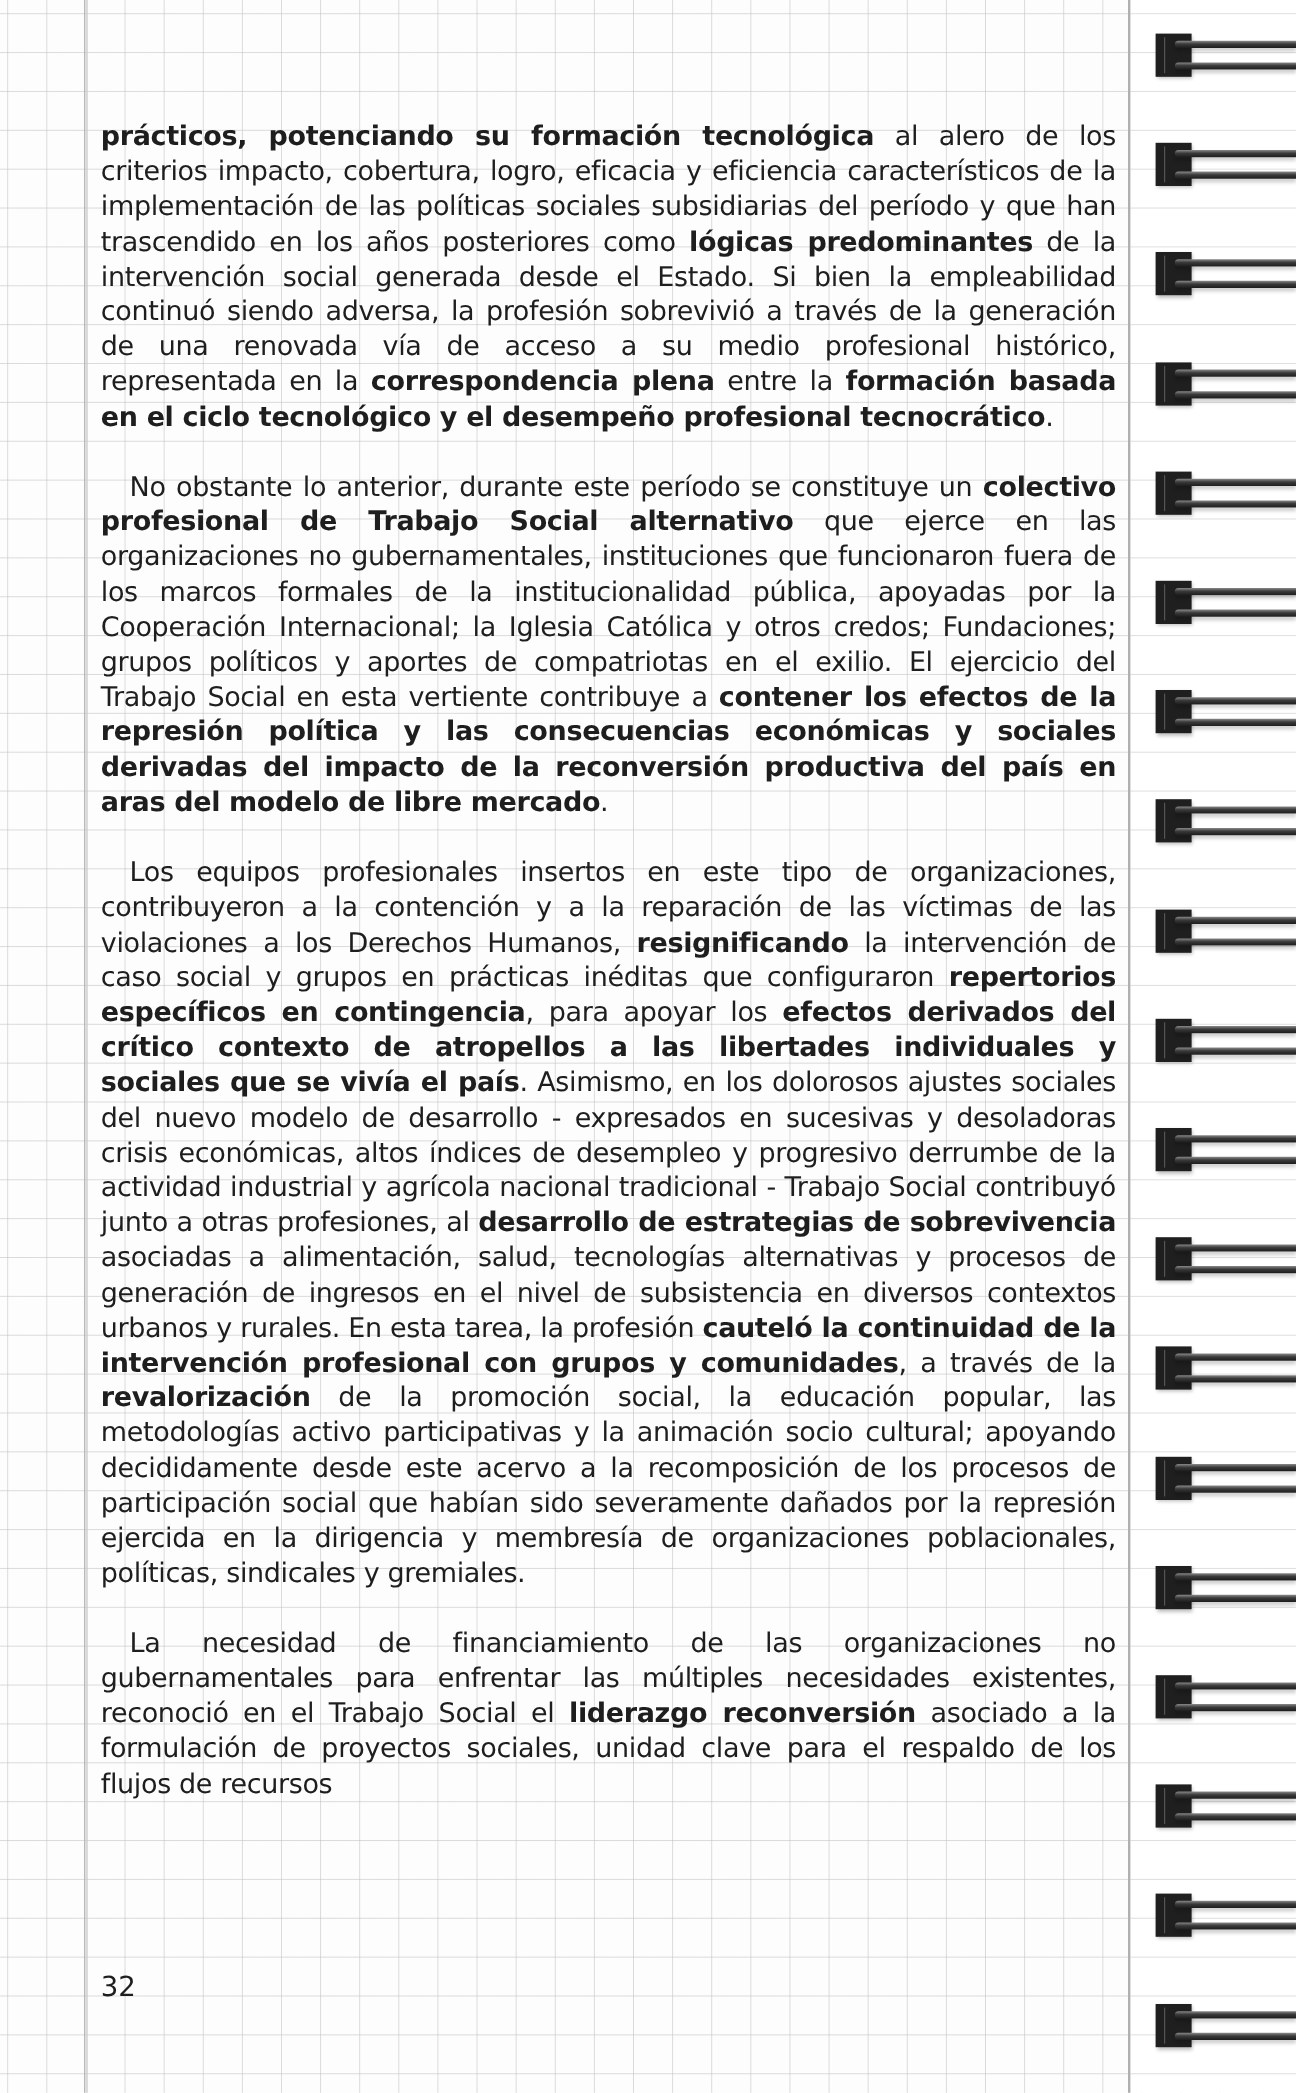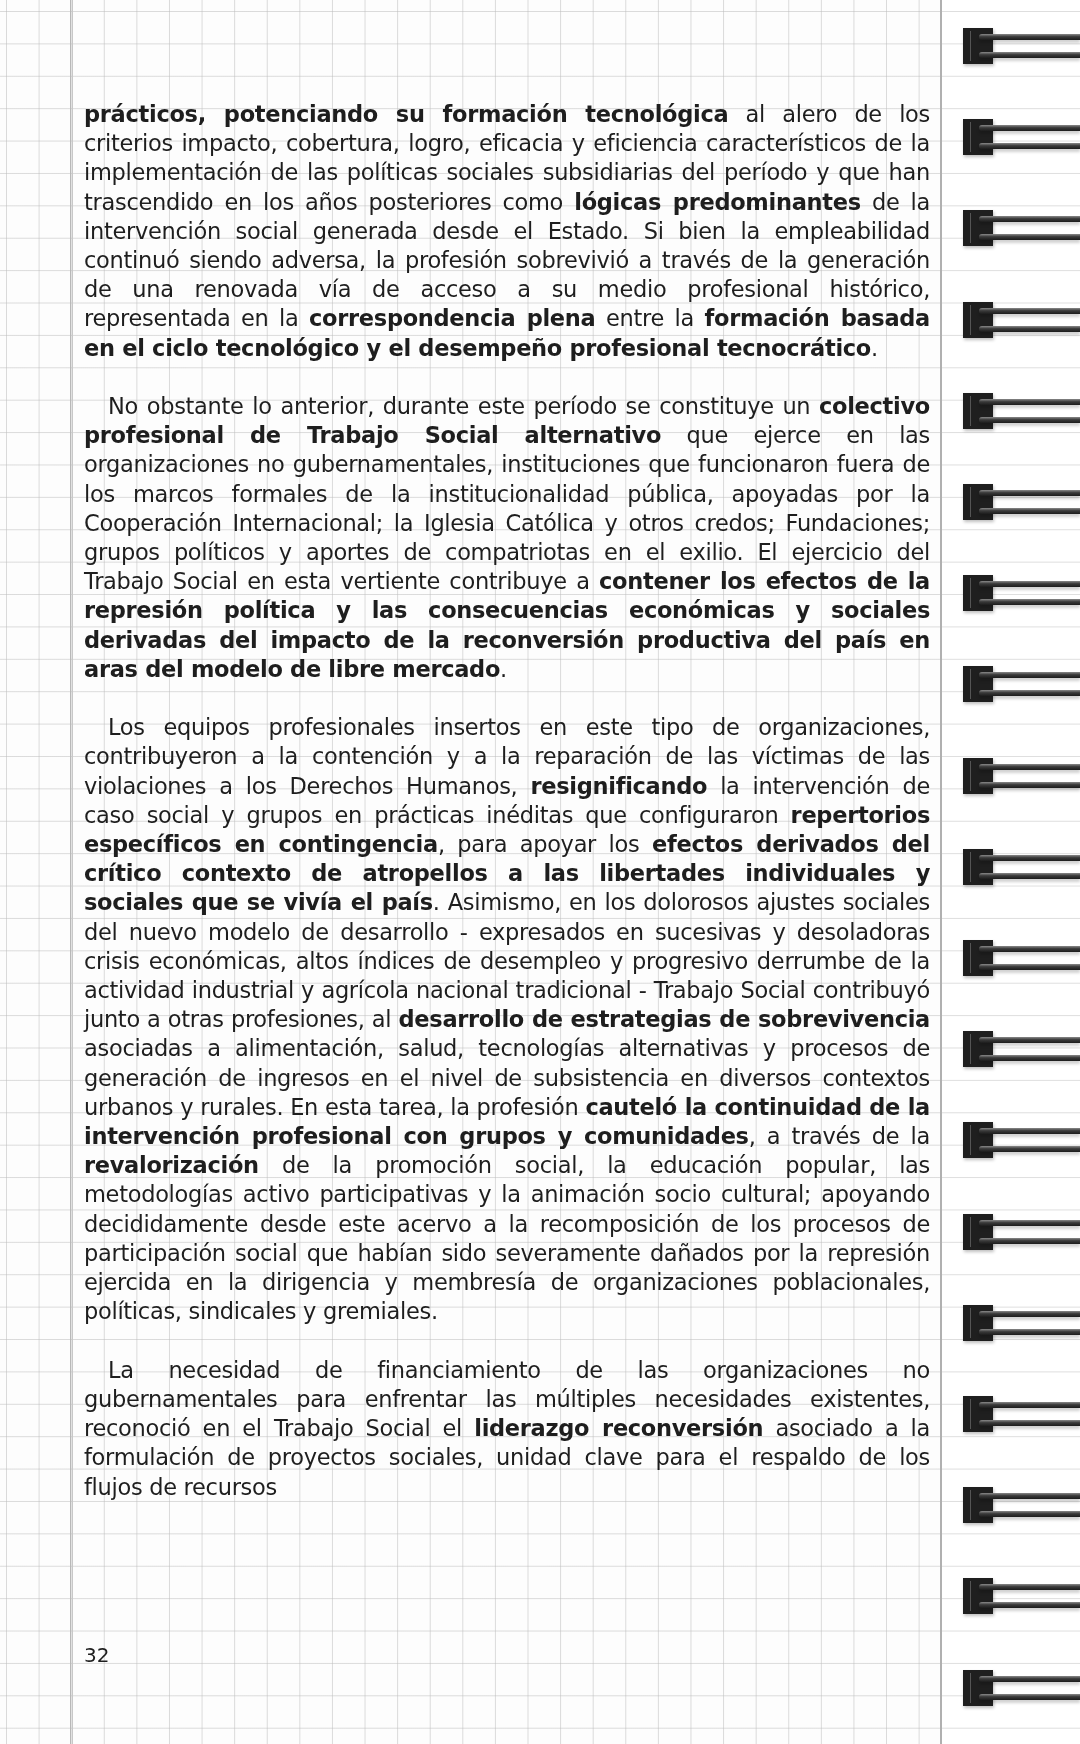--- a/index.html
+++ b/index.html
@@ -56,21 +56,21 @@
       position: absolute; left: 84px; top: 100px; width: 846px;
       font-size: 22.5px; line-height: 29.2px;
       font-family: "DejaVu Sans", sans-serif;
       letter-spacing: -0.3px;
     }
     .para { margin: 0 0 29.2px 0; text-align: justify; text-align-last: left; }
     .para.indent { text-indent: 24px; }
     .para b { font-weight: bold; }
     .page-number {
       position: absolute; left: 84px; top: 1643px;
-      font-size: 20px; font-family: "DejaVu Sans", sans-serif; color: #1e1e1e;
+      font-size: 23px; font-family: "DejaVu Sans", sans-serif; color: #1e1e1e;
     }
   </style>
 </head>
 <body>
 
 <div class="page">
   <div class="margin-line-left"></div>
 
   <div class="content">
     <p class="para">

